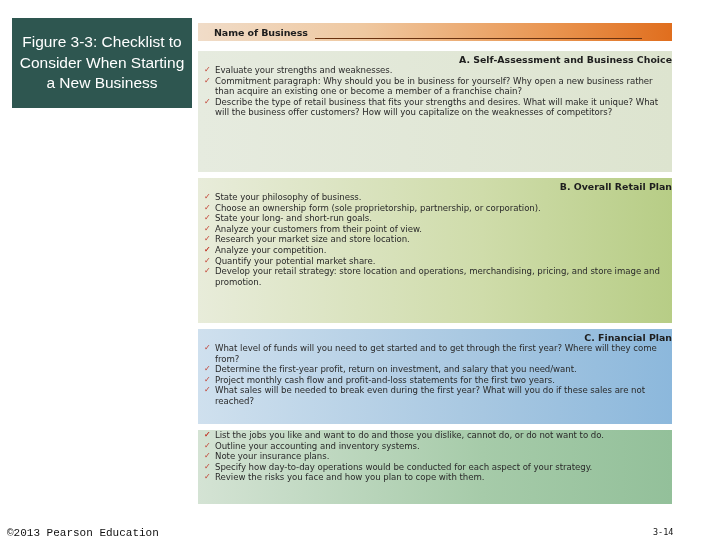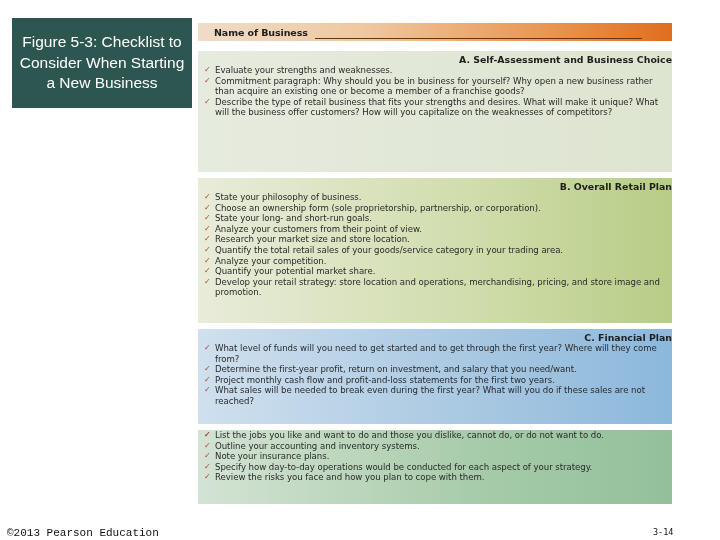--- a/index.html
+++ b/index.html
@@ -18,47 +18,47 @@
   .items { list-style: none; margin: 0; padding: 0 4px 0 4px; }
   .items li { position: relative; padding-left: 13px; font-size: 8.6px; line-height: 10.6px; color: #2a2a2a; letter-spacing: -0.05px; }
   .check { position: absolute; left: 2px; top: 0; color: #c0392b; font-size: 8px; }
   .footer-left { position: absolute; left: 7px; top: 527px; font-family: Liberation Mono, monospace; font-size: 11px; color: #111; }
   .footer-right { position: absolute; left: 653px; top: 527px; font-family: "DejaVu Sans Mono", monospace; font-size: 8.5px; color: #111; }
 </style>
 </head>
 <body>
 
 <div class="title-box">
-  <span>Figure 5-3: Checklist to Consider When Starting a New Business</span>
+  <span>Figure 3-3: Checklist to Consider When Starting a New Business</span>
 </div>
 
 <div class="figure">
   <div class="section name-bar">
     <span class="label">Name of Business</span>
     <span class="line"></span>
   </div>
 
   <div class="section sec-a">
     <div class="sec-heading">A.  Self-Assessment and Business Choice</div>
     <ul class="items">
       <li><span class="check">✓</span><span>Evaluate your strengths and weaknesses.</span></li>
-      <li><span class="check">✓</span><span>Commitment paragraph: Why should you be in business for yourself? Why open a new business rather than acquire an existing one or become a member of a franchise goods?</span></li>
+      <li><span class="check">✓</span><span>Commitment paragraph: Why should you be in business for yourself? Why open a new business rather than acquire an existing one or become a member of a franchise chain?</span></li>
       <li><span class="check">✓</span><span>Describe the type of retail business that fits your strengths and desires. What will make it unique? What will the business offer customers? How will you capitalize on the weaknesses of competitors?</span></li>
     </ul>
   </div>
 
   <div class="section sec-b">
     <div class="sec-heading">B.  Overall Retail Plan</div>
     <ul class="items">
       <li><span class="check">✓</span><span>State your philosophy of business.</span></li>
       <li><span class="check">✓</span><span>Choose an ownership form (sole proprietorship, partnership, or corporation).</span></li>
       <li><span class="check">✓</span><span>State your long- and short-run goals.</span></li>
       <li><span class="check">✓</span><span>Analyze your customers from their point of view.</span></li>
       <li><span class="check">✓</span><span>Research your market size and store location.</span></li>
-      <li><span class="check">✓</span><span>Quantify the total retail sales of your goods/service category in your trading area.</span></li>
+      <li><span class="check">✓</span></li>
       <li><span class="check">✓</span><span>Analyze your competition.</span></li>
       <li><span class="check">✓</span><span>Quantify your potential market share.</span></li>
       <li><span class="check">✓</span><span>Develop your retail strategy: store location and operations, merchandising, pricing, and store image and promotion.</span></li>
     </ul>
   </div>
 
   <div class="section sec-c">
     <div class="sec-heading">C.  Financial Plan</div>
     <ul class="items">
       <li><span class="check">✓</span><span>What level of funds will you need to get started and to get through the first year? Where will they come from?</span></li>

